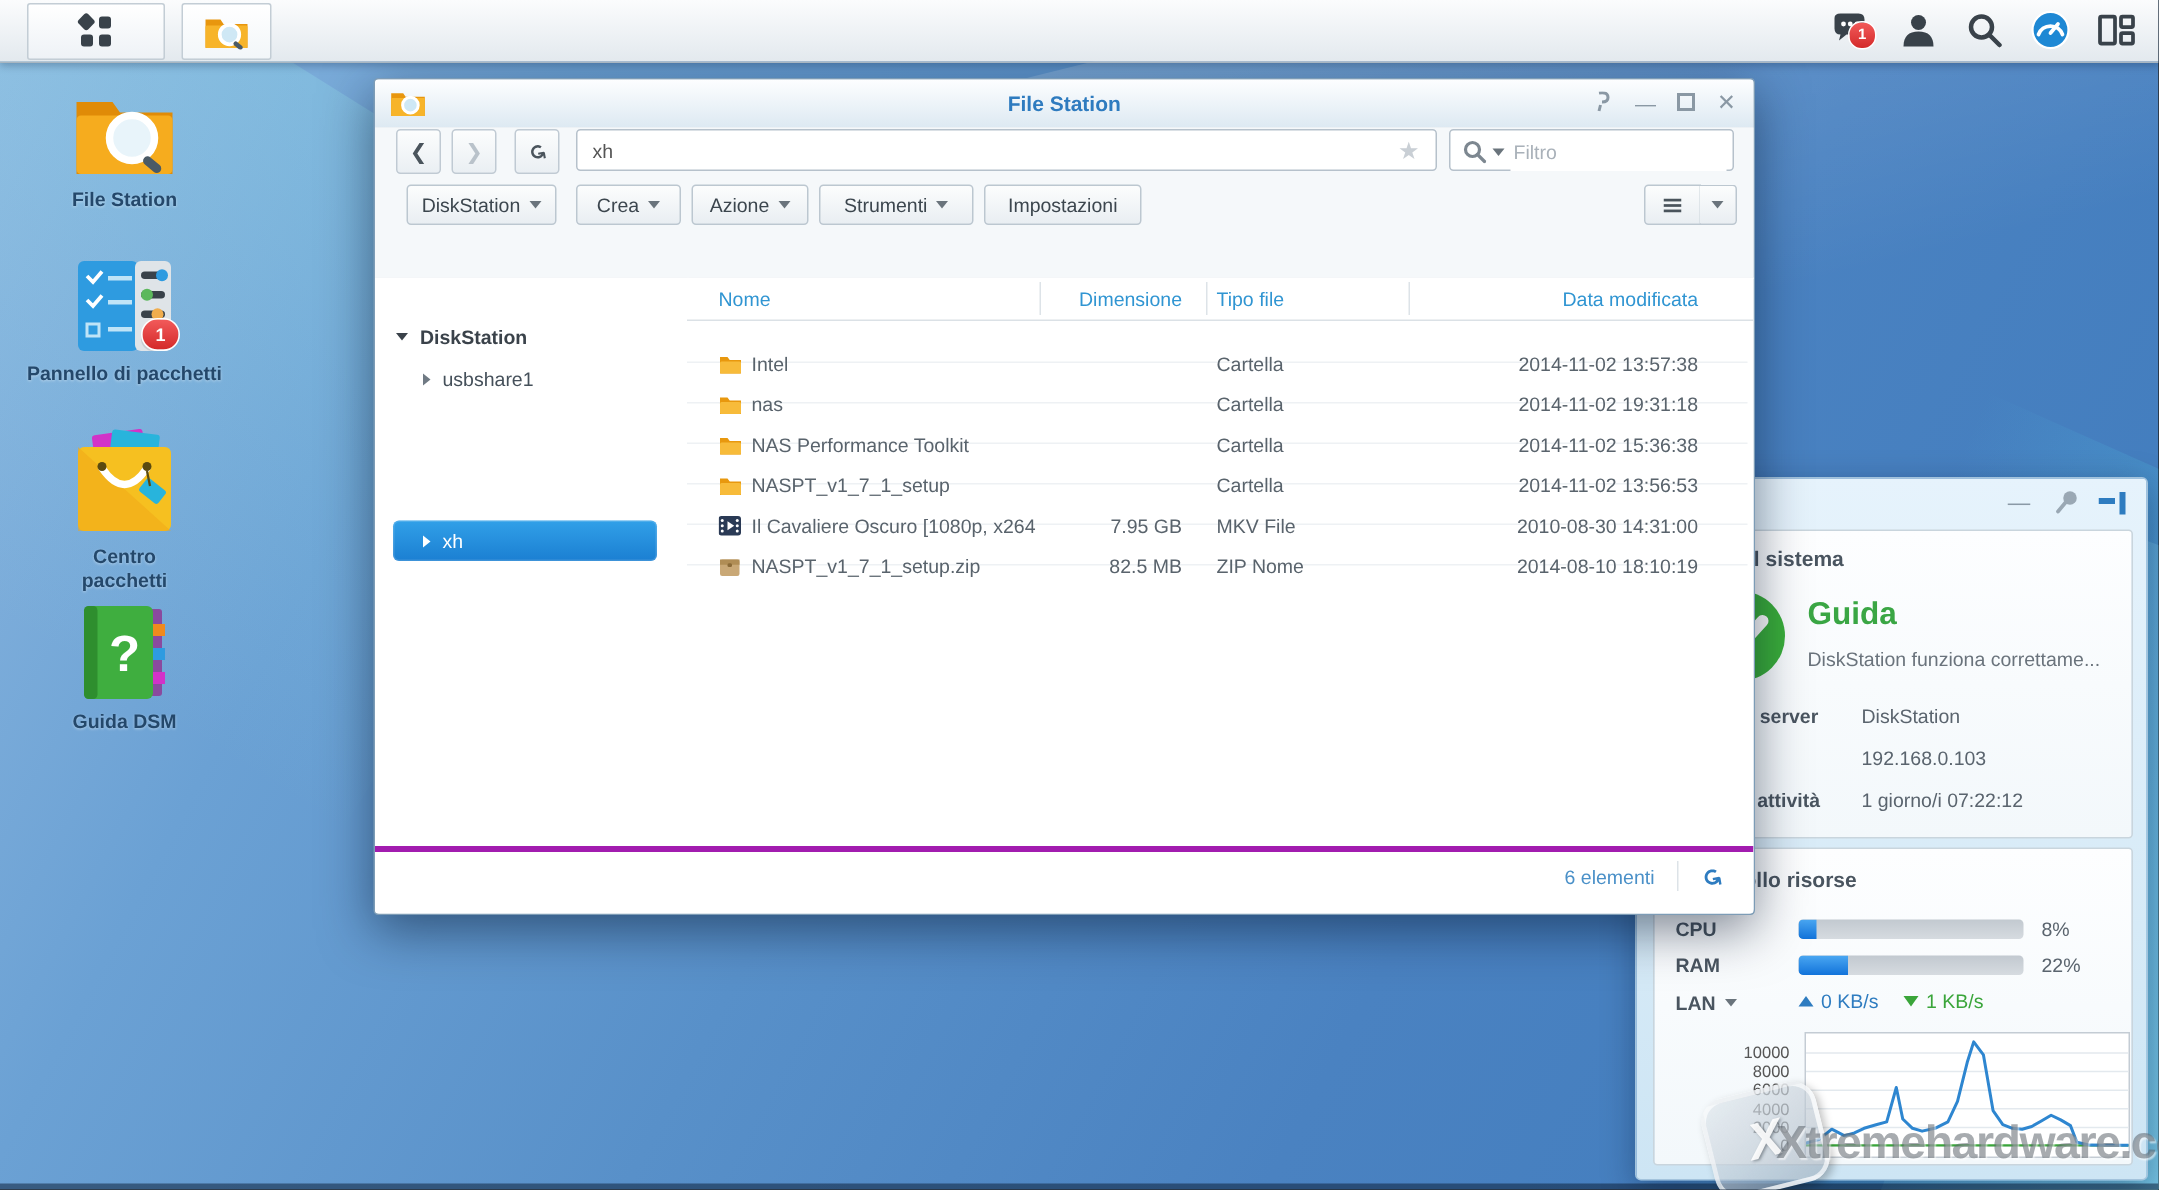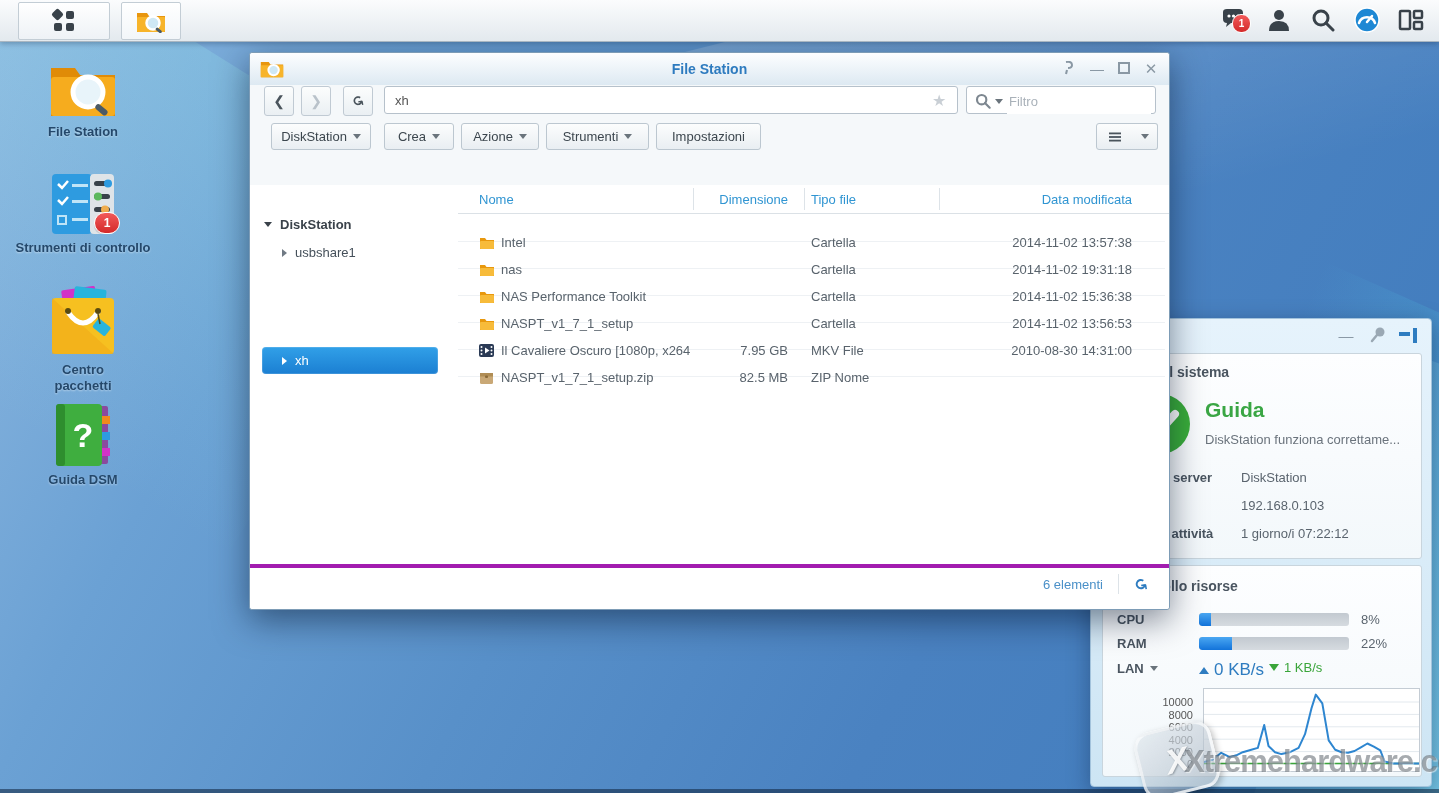--- a/index.html
+++ b/index.html
@@ -174,21 +174,21 @@
           <circle cx="58" cy="11.5" r="4" fill="#2e9be0"></circle>
         <rect x="44" y="22" width="16" height="5" rx="2.5" fill="#39424a"></rect>
           <circle cx="48" cy="24.5" r="4" fill="#5cb85c"></circle>
         <rect x="44" y="35" width="16" height="5" rx="2.5" fill="#39424a"></rect>
           <circle cx="55" cy="37.5" r="4" fill="#f0ad4e"></circle>
         <circle cx="52" cy="54" r="8" fill="#c8cdd2"></circle>
           <circle cx="52" cy="54" r="3.5" fill="#eef1f3"></circle>
       </svg>
       <span class="badge" style="left:44px;top:40px;width:24px;height:20px;border-radius:11px;font-size:12px;">1</span>
     </div>
-    <div class="lbl">Strumenti di controllo</div>
+    <div class="lbl">Pannello di pacchetti</div>
   </div>
 
   <div class="dicon" style="left:48px;top:286px;width:70px;">
     <svg width="70" height="72" viewBox="0 0 70 72">
       <rect x="14" y="2" width="34" height="16" rx="2" fill="#d232c8" transform="rotate(-8 31 10)"></rect>
       <rect x="26" y="2" width="32" height="14" rx="2" fill="#28b4dc" transform="rotate(7 42 9)"></rect>
       <rect x="4" y="12" width="62" height="56" rx="4" fill="#f6c020"></rect>
       <path d="M4 12 L66 68 L4 68 Z" fill="#f0a818" opacity=".55"></path>
       <path d="M20 26 Q35 48 50 26" fill="none" stroke="#fff" stroke-width="5" stroke-linecap="round"></path>
       <circle cx="20" cy="25" r="3" fill="#5a4a10"></circle>
@@ -252,21 +252,21 @@
       <div class="info-val" style="left:258px;top:46px;">8%</div>
       <div class="info-lbl" style="left:14px;top:70px;">RAM</div>
       <div class="meter" style="left:96px;top:71px;">
           <i style="width: 22%;"></i>
         </div>
       <div class="info-val" style="left:258px;top:70px;">22%</div>
       <div class="info-lbl" style="left:14px;top:95px;display:flex;align-items:center;gap:6px;">
         <span>LAN</span>
         <span class="caret"></span>
       </div>
-      <div class="abs" style="left:96px;top:94px;display:flex;align-items:center;gap:5px;font-size:17px;color:#2e7cc0;">
+      <div class="abs" style="left:96px;top:94px;display:flex;align-items:center;gap:5px;font-size:13px;color:#2e7cc0;">
         <span class="arrow-up"></span>
         <span>0 KB/s</span>
       </div>
       <div class="abs" style="left:166px;top:94px;display:flex;align-items:center;gap:5px;font-size:13px;color:#3aa53a;">
         <span class="arrow-dn"></span>
         <span>1 KB/s</span>
       </div>
 
       <div class="ytick" style="right:228px;top:131px;">10000</div>
       <div class="ytick" style="right:228px;top:144px;">8000</div>
@@ -458,20 +458,21 @@
         <div class="cell" style="left:21px;width:18px;">
           <svg width="15" height="15" viewBox="0 0 15 15">
             <rect x="1" y="3" width="13" height="11" rx="1.5" fill="#c9a876"></rect>
             <rect x="1" y="3" width="13" height="3.5" fill="#b08d55"></rect>
             <rect x="6" y="5.5" width="3" height="2.5" rx="1" fill="#8a6a38"></rect>
           </svg>
         </div>
         <div class="cell" style="left:43px;width:190px;">NASPT_v1_7_1_setup.zip</div>
         <div class="cell" style="left:235px;width:95px;justify-content:flex-end;">82.5 MB</div>
         <div class="cell" style="left:353px;width:125px;">ZIP Nome</div>
+        <div class="cell" style="left:481px;width:193px;justify-content:flex-end;">2014-08-10 18:10:19</div>
       </div>
     </div>
 
     <div class="abs footer">
       <div class="abs" style="right:66px;top:9px;font-size:13px;color:#4a90c8;">6 elementi</div>
       <div class="abs" style="right:50px;top:6px;width:1px;height:20px;background:#dde3e8;"></div>
       <div class="abs ref-glyph" style="right:22px;top:7px;transform:rotate(80deg);">↺</div>
     </div>
   </div>
 

